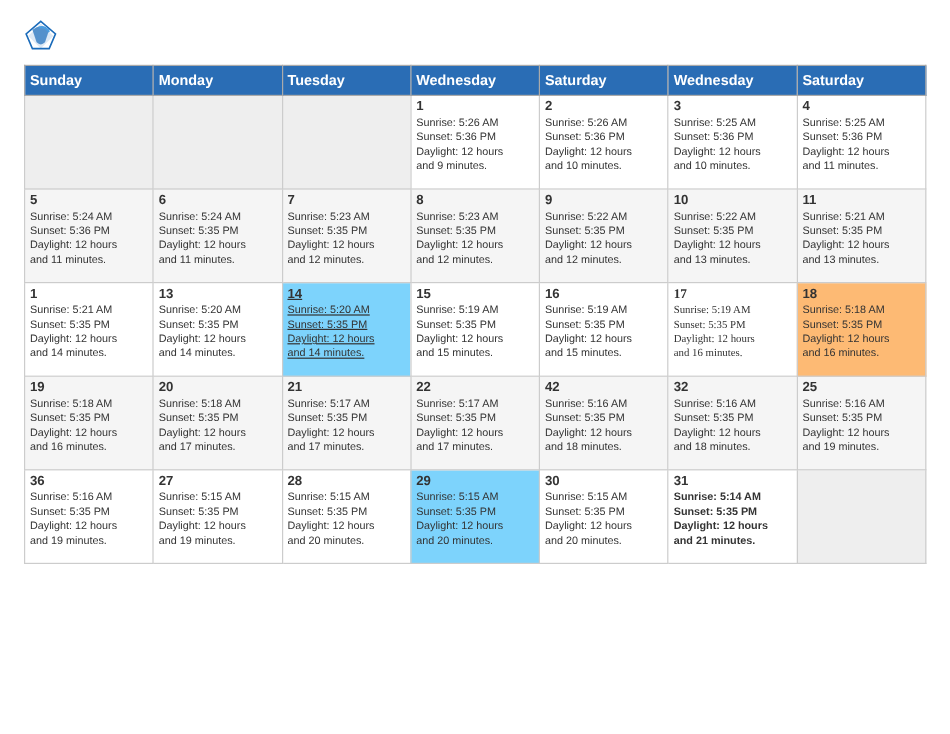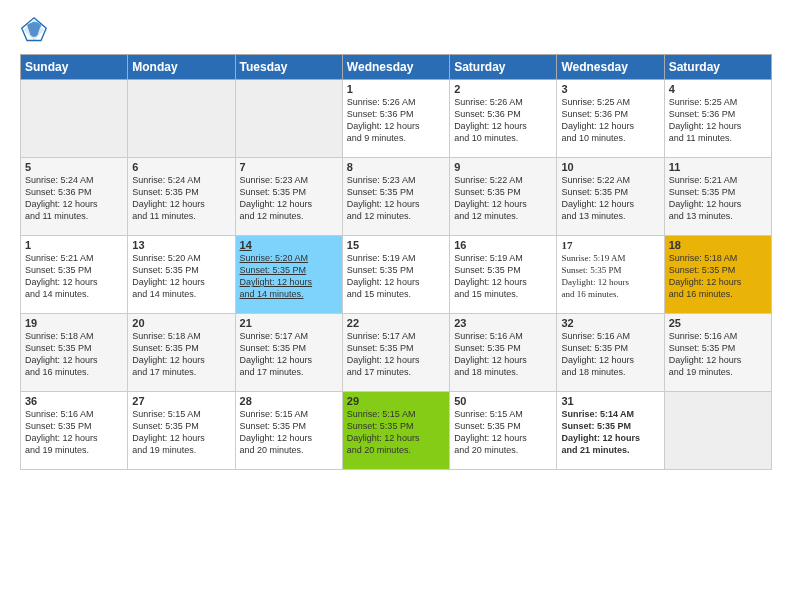--- a/index.html
+++ b/index.html
@@ -261,21 +261,21 @@
 Daylight: 12 hours
 and 15 minutes.</div>
           </td>
           <td style="background: rgb(255, 255, 255); font-family: Liberation Serif, serif;">
             <span class="day-num">17</span>
             <div class="day-info" style="white-space: pre-line;">Sunrise: 5:19 AM
 Sunset: 5:35 PM
 Daylight: 12 hours
 and 16 minutes.</div>
           </td>
-          <td style="background: #eab308;">
+          <td style="background: #fdba74;">
             <span class="day-num">18</span>
             <div class="day-info" style="white-space: pre-line;">Sunrise: 5:18 AM
 Sunset: 5:35 PM
 Daylight: 12 hours
 and 16 minutes.</div>
           </td>
         </tr>
         <tr>
           <td style="background: rgb(245, 245, 245);">
             <span class="day-num">19</span>
@@ -299,21 +299,21 @@
 and 17 minutes.</div>
           </td>
           <td style="background: rgb(245, 245, 245);">
             <span class="day-num">22</span>
             <div class="day-info" style="white-space: pre-line;">Sunrise: 5:17 AM
 Sunset: 5:35 PM
 Daylight: 12 hours
 and 17 minutes.</div>
           </td>
           <td style="background: rgb(245, 245, 245);">
-            <span class="day-num">23</span>
+            <span class="day-num">42</span>
             <div class="day-info" style="white-space: pre-line;">Sunrise: 5:16 AM
 Sunset: 5:35 PM
 Daylight: 12 hours
 and 18 minutes.</div>
           </td>
           <td style="background: rgb(245, 245, 245);">
             <span class="day-num">32</span>
             <div class="day-info" style="white-space: pre-line;">Sunrise: 5:16 AM
 Sunset: 5:35 PM
 Daylight: 12 hours
@@ -342,29 +342,29 @@
 Daylight: 12 hours
 and 19 minutes.</div>
           </td>
           <td style="background: rgb(255, 255, 255);">
             <span class="day-num">28</span>
             <div class="day-info" style="white-space: pre-line;">Sunrise: 5:15 AM
 Sunset: 5:35 PM
 Daylight: 12 hours
 and 20 minutes.</div>
           </td>
-          <td style="background: #84cc16;">
+          <td style="background: #7dd3fc;">
             <span class="day-num">29</span>
             <div class="day-info" style="white-space: pre-line;">Sunrise: 5:15 AM
 Sunset: 5:35 PM
 Daylight: 12 hours
 and 20 minutes.</div>
           </td>
           <td style="background: rgb(255, 255, 255);">
-            <span class="day-num">50</span>
+            <span class="day-num">30</span>
             <div class="day-info" style="white-space: pre-line;">Sunrise: 5:15 AM
 Sunset: 5:35 PM
 Daylight: 12 hours
 and 20 minutes.</div>
           </td>
           <td style="background: rgb(255, 255, 255);">
             <span class="day-num">31</span>
             <div class="day-info" style="white-space: pre-line; font-weight: bold;">Sunrise: 5:14 AM
 Sunset: 5:35 PM
 Daylight: 12 hours

